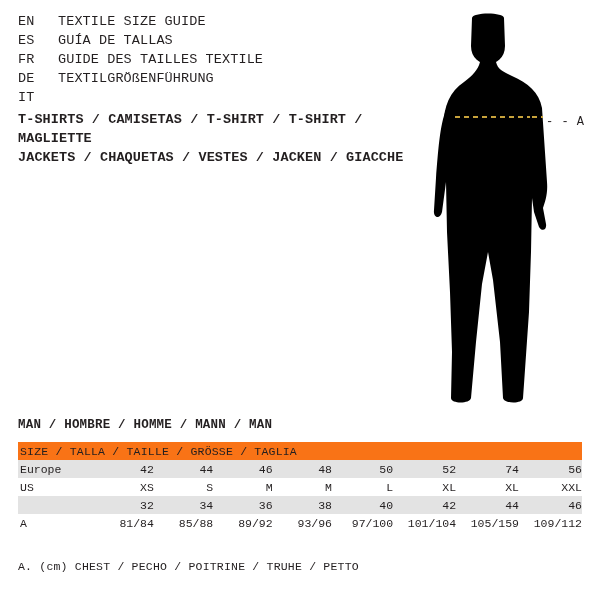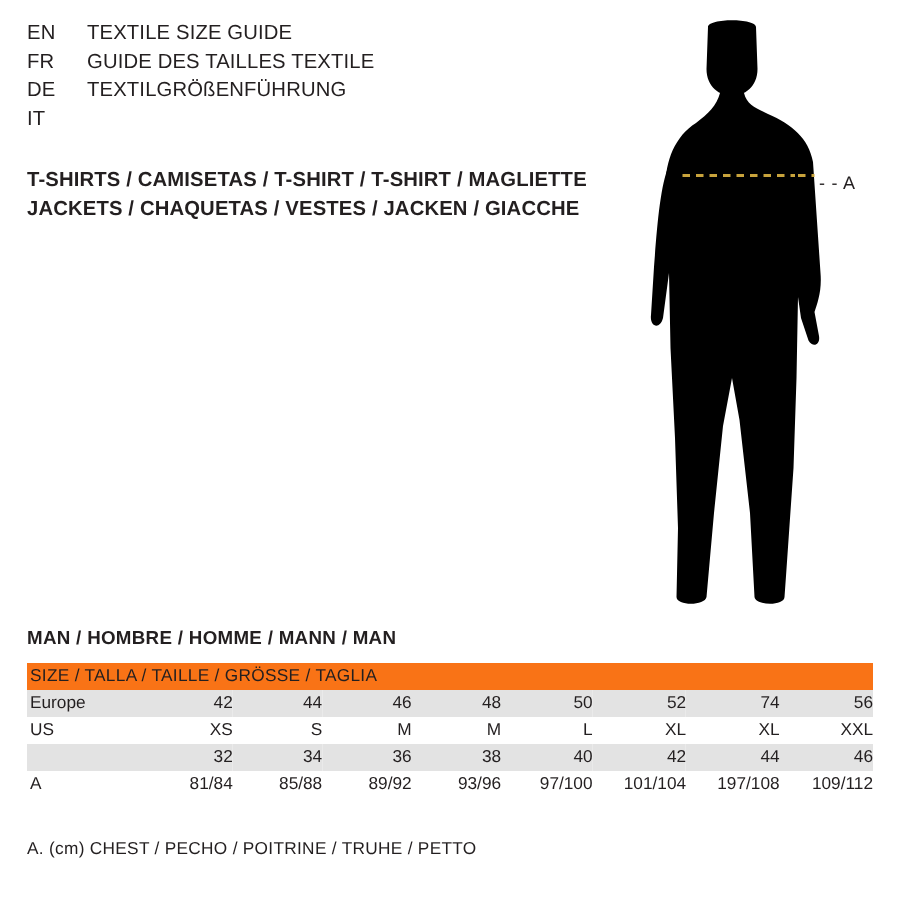--- a/index.html
+++ b/index.html
@@ -12,20 +12,21 @@
     height: 600px;
     font-family: "Liberation Sans", sans-serif;
     color: #231f20;
     position: relative;
     overflow: hidden;
   }
   .page {
     position: relative;
     width: 600px;
     height: 576px;
+    font-family: Liberation Mono, monospace;
   }
 
   
   .lang-block {
     position: absolute;
     top: 14px;
     left: 18px;
     width: 380px;
   }
   .lang-row {
@@ -135,20 +136,24 @@
 </style>
 </head>
 <body>
 
 <div class="page">
 
   <div class="lang-block">
     <div class="lang-row">
       <span class="lang-code">EN</span>
       <span class="lang-text">TEXTILE SIZE GUIDE</span>
+    </div>
+    <div class="lang-row">
+      <span class="lang-code">ES</span>
+      <span class="lang-text">GUÍA DE TALLAS</span>
     </div>
     <div class="lang-row">
       <span class="lang-code">FR</span>
       <span class="lang-text">GUIDE DES TAILLES TEXTILE</span>
     </div>
     <div class="lang-row">
       <span class="lang-code">DE</span>
       <span class="lang-text">TEXTILGRÖßENFÜHRUNG</span>
     </div>
     <div class="lang-row">
@@ -235,21 +240,21 @@
       </tr>
 
       <tr class="plain">
         <td class="label-col">A</td>
         <td class="val">81/84</td>
         <td class="val">85/88</td>
         <td class="val">89/92</td>
         <td class="val">93/96</td>
         <td class="val">97/100</td>
         <td class="val">101/104</td>
-        <td class="val">197/108</td>
+        <td class="val">105/159</td>
         <td class="val">109/112</td>
       </tr>
     </tbody>
   </table>
 
   <div class="footnote">A. (cm) CHEST / PECHO / POITRINE / TRUHE / PETTO</div>
 
 </div>
 
 </body></html>

